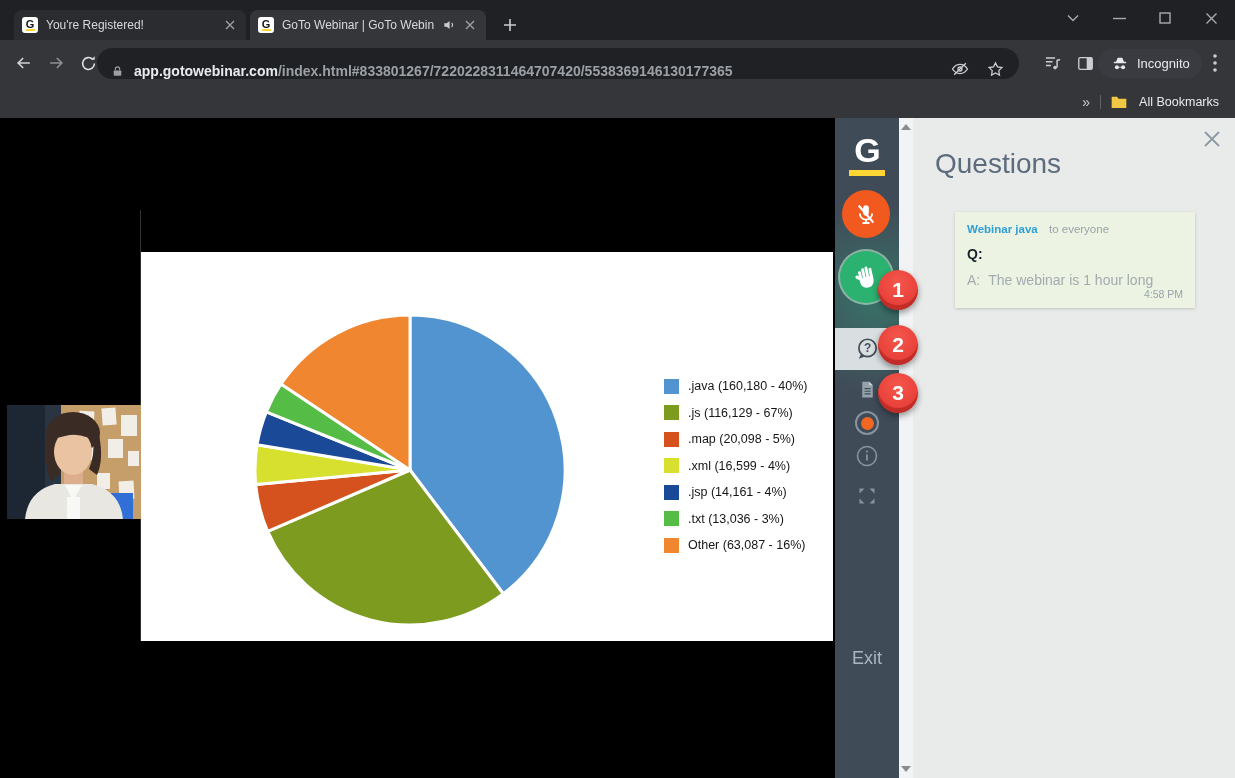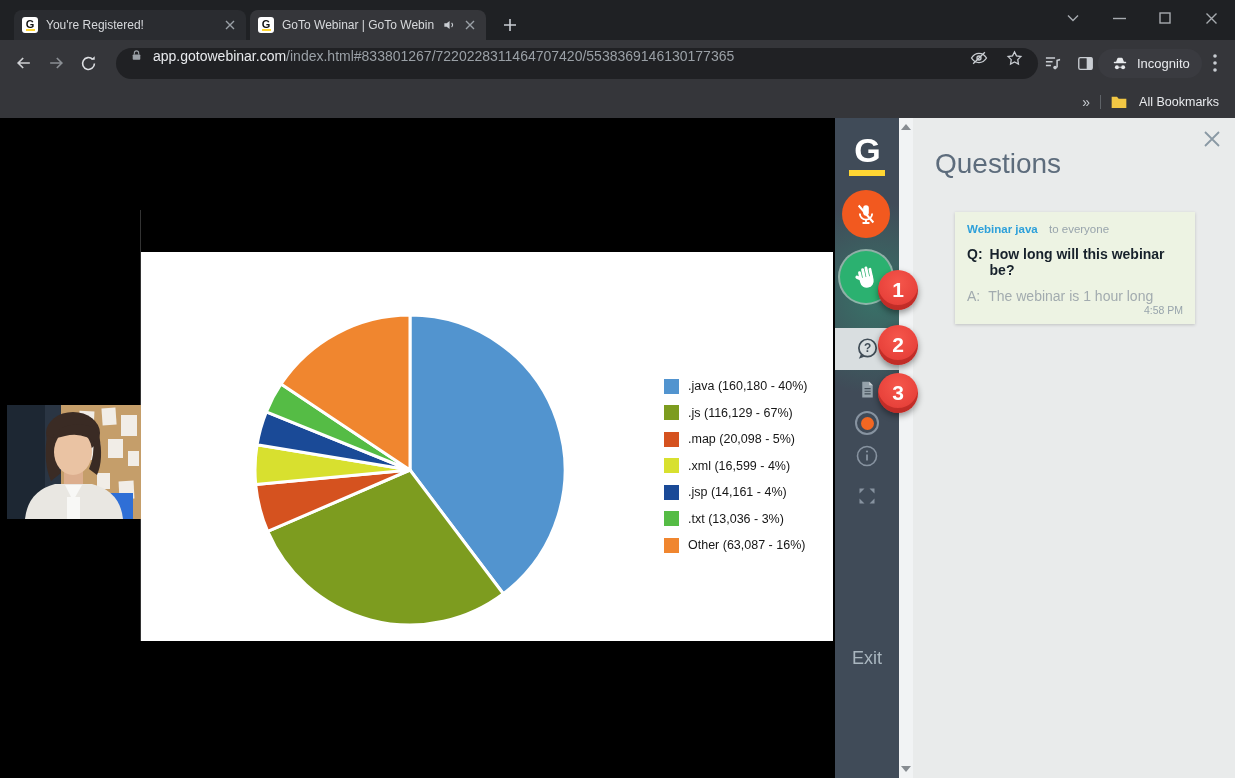--- a/index.html
+++ b/index.html
@@ -20,22 +20,22 @@
                overflow:hidden; }
   .tab-x { width:16px; height:16px; display:flex; align-items:center; justify-content:center; flex:0 0 16px; }
   .tab-audio { width:14px; height:14px; margin-right:6px; flex:0 0 14px; }
   .newtab { position:absolute; left:498px; top:13px; width:24px; height:24px; border-radius:50%;
             display:flex; align-items:center; justify-content:center; }
   .win-controls { position:absolute; top:6px; right:0; height:24px; }
   .wc { position:absolute; top:0; width:24px; height:24px; display:flex; align-items:center; justify-content:center; }
 
   .toolbar { position:absolute; top:40px; left:0; width:1235px; height:46px; background:#35363a; }
   .navic { position:absolute; top:12px; width:22px; height:22px; display:flex; align-items:center; justify-content:center; }
-  .urlbar { position:absolute; left:116px; top:8px; width:922px; height:31px; border-radius:16px;
-            background:#202124; display:flex; align-items:flex-start; padding:0 14px; }
+  .urlbar { position:absolute; left:97px; top:8px; width:922px; height:31px; border-radius:16px;
+            background:#202124; display:flex; align-items:flex-end; padding:0 14px;font-weight:bold; }
   .urltxt { font-size:14px; margin-left:10px; white-space:nowrap; overflow:hidden; }
   .url-domain { color:#e8eaed; }
   .url-path { color:#9aa0a6; }
   .url-right { margin-left:auto; display:flex; gap:16px; align-items:center; }
   .chip { position:absolute; left:1098px; top:9px; height:29px; border-radius:15px; background:#3a3b40;
           display:flex; align-items:center; gap:7px; padding:0 12px; }
   .chip span { font-size:13px; color:#e8eaed; }
 
   .bookmarks { position:absolute; top:86px; left:0; width:1235px; height:32px; background:#35363a;
                display:flex; align-items:center; justify-content:flex-end; padding-right:16px; gap:10px; }
@@ -401,21 +401,20 @@
         </svg>
     </div>
     <div class="qtitle">Questions</div>
     <div class="qa-card">
       <div class="qa-head">
         <b>Webinar java</b>
         <span>to everyone</span>
       </div>
       <div class="qa-q">
         <span>Q:</span>
-        <span>How long will this webinar be?</span>
       </div>
       <div class="qa-a">
         <span>A:</span>
         <span>The webinar is 1 hour long</span>
       </div>
       <div class="qa-time">4:58 PM</div>
     </div>
     <button class="send">Send</button>
   </div>
 

